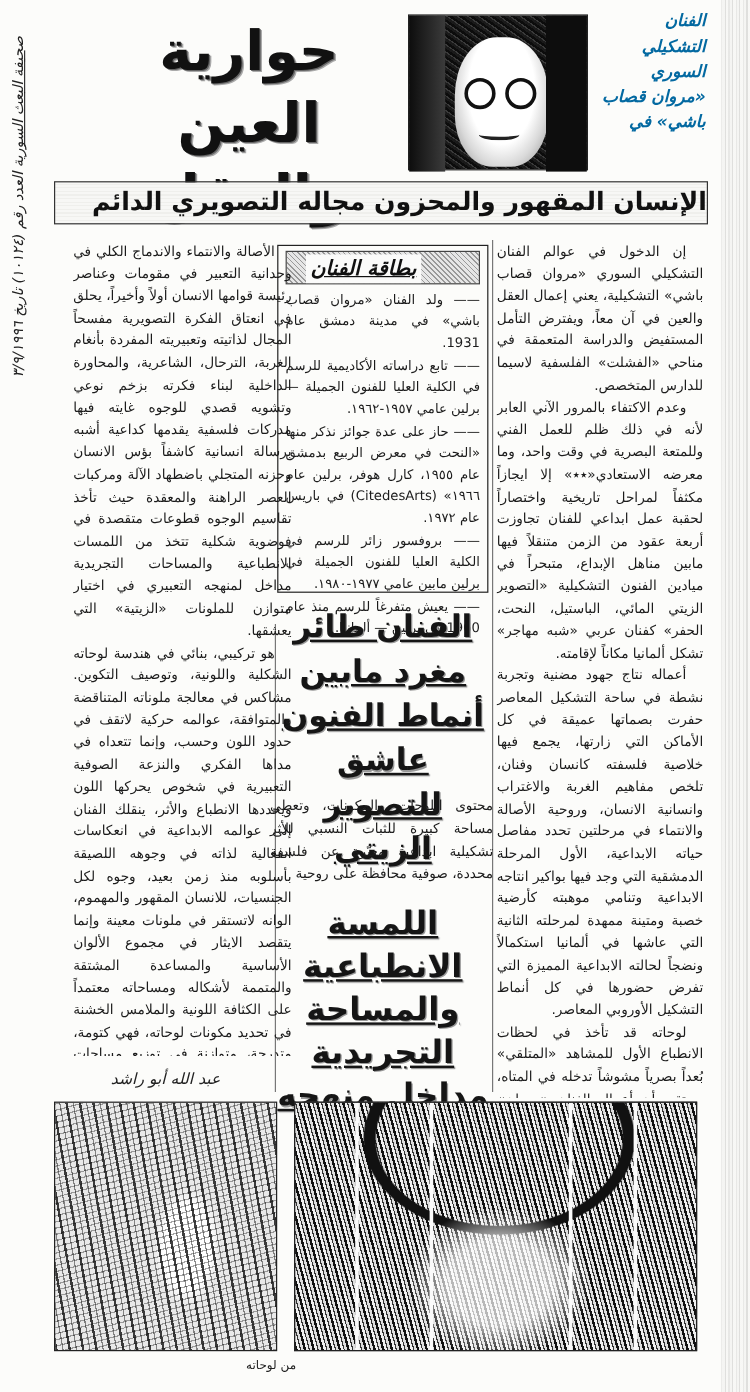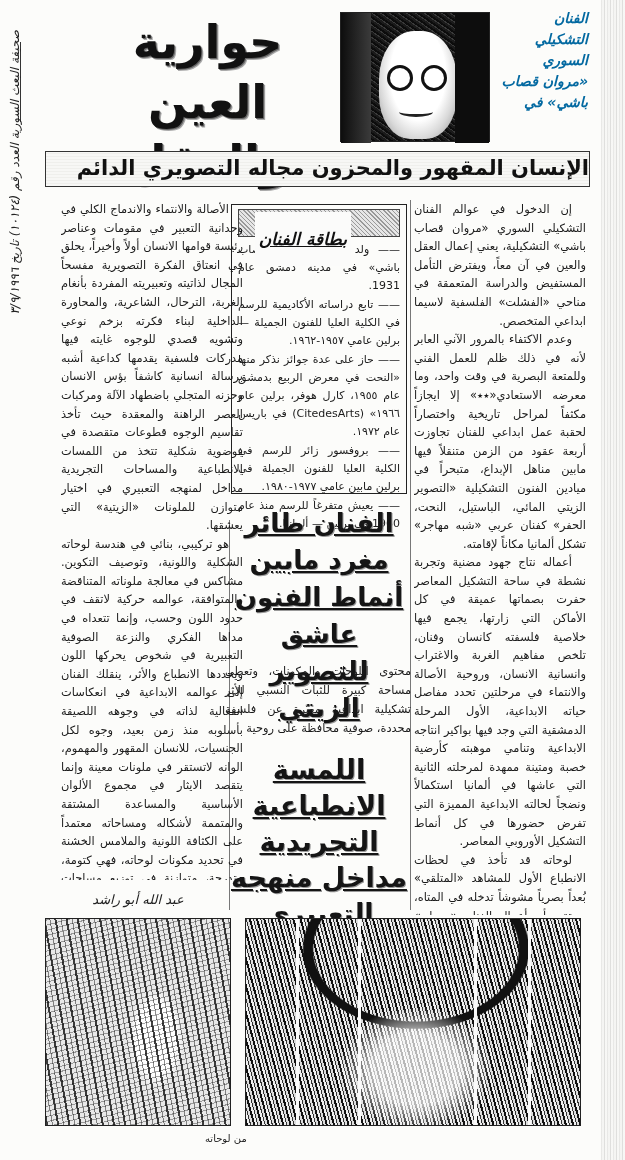--- a/index.html
+++ b/index.html
@@ -51,21 +51,21 @@
   .col p { margin: 0; text-indent: 14px; }
   .col-right { left: 414px; top: 200px; width: 172px; height: 715px; overflow: hidden; }
   .col-left  { left: 45px;  top: 200px; width: 182px; height: 680px; overflow: hidden; margin-left: 16px; }
 
   .col-divider { position: absolute; width: 1px; background: #777; }
 
   
   .card { position: absolute; left: 231px; top: 204px; width: 176px; height: 290px; border: 1.5px solid #222; direction: rtl; padding: 4px 6px; }
   .card-title-band { height: 28px; border: 1px solid #444; margin: 0 0 4px;
     background: repeating-linear-gradient(45deg, #999 0 1px, #e6e6e6 1px 3px); position: relative; }
-  .card-title { position: absolute; right: 48px; top: 2px; background: #fbfbfa; padding: 16px 4px;
+  .card-title { position: absolute; right: 48px; top: 2px; background: #fbfbfa; padding: 1px 4px;
     font-size: 17px; line-height: 22px; font-weight: bold; font-style: italic; color: #111; text-decoration: underline; }
   .card-item { font-size: 11px; line-height: 18px; text-align: justify; color: #1b1b1b; margin-bottom: 1px; }
   .card-item .dash { letter-spacing: -1px; }
 
   
   .pull { position: absolute; direction: rtl; text-align: center; font-weight: bold; color: #151515; text-shadow: 1px 1px 0 #999; text-decoration: underline; }
   .pull1 { left: 231px; top: 505px; width: 176px; font-size: 26px; line-height: 37px; }
   .pull1 .line { display: block; }
   .mid-text { position: absolute; left: 225px; top: 662px; width: 186px; direction: rtl; text-align: justify; font-size: 11.4px; line-height: 19px; color: #1b1b1b; }
   .pull2 { left: 228px; top: 752px; width: 182px; font-size: 27px; line-height: 36px; }
@@ -120,21 +120,21 @@
     <div>الفنان</div>
     <div>التشكيلي</div>
     <div>السوري</div>
     <div>«مروان قصاب</div>
     <div>باشي» في</div>
   </div>
 
   <div class="headline-box">الإنسان المقهور والمحزون مجاله التصويري الدائم</div>
 
   <div class="col col-right">
-    <p>إن الدخول في عوالم الفنان التشكيلي السوري «مروان قصاب باشي» التشكيلية، يعني إعمال العقل والعين في آن معاً، ويفترض التأمل المستفيض والدراسة المتعمقة في مناحي «الفشلت» الفلسفية لاسيما ابداعي المتخصص.</p>
+    <p>إن الدخول في عوالم الفنان التشكيلي السوري «مروان قصاب باشي» التشكيلية، يعني إعمال العقل والعين في آن معاً، ويفترض التأمل المستفيض والدراسة المتعمقة في مناحي «الفشلت» الفلسفية لاسيما للدارس المتخصص.</p>
     <p>وعدم الاكتفاء بالمرور الآني العابر لأنه في ذلك ظلم للعمل الفني وللمتعة البصرية في وقت واحد، وما معرضه الاستعادي«٭٭» إلا ايجازاً مكثفاً لمراحل تاريخية واختصاراً لحقبة عمل ابداعي للفنان تجاوزت أربعة عقود من الزمن متنقلاً فيها مابين مناهل الإبداع، متبحراً في ميادين الفنون التشكيلية «التصوير الزيتي المائي، الباستيل، النحت، الحفر» كفنان عربي «شبه مهاجر» تشكل ألمانيا مكاناً لإقامته.</p>
     <p>أعماله نتاج جهود مضنية وتجربة نشطة في ساحة التشكيل المعاصر حفرت بصماتها عميقة في كل الأماكن التي زارتها، يجمع فيها خلاصية فلسفته كانسان وفنان، تلخص مفاهيم الغربة والاغتراب وانسانية الانسان، وروحية الأصالة والانتماء في مرحلتين تحدد مفاصل حياته الابداعية، الأول المرحلة الدمشقية التي وجد فيها بواكير انتاجه الابداعية وتنامي موهبته كأرضية خصبة ومتينة ممهدة لمرحلته الثانية التي عاشها في ألمانيا استكمالاً ونضجاً لحالته الابداعية المميزة التي تفرض حضورها في كل أنماط التشكيل الأوروبي المعاصر.</p>
     <p>لوحاته قد تأخذ في لحظات الانطباع الأول للمشاهد «المتلقي» بُعداً بصرياً مشوشاً تدخله في المتاه، ويعتقد بأن أعمال الفنان «مروان» هي شكل من أشكال «الأحجية»، وبالتالي يدفعه لفضوله لمحاولة التعمق وتقصي تفاصيلها كفكرة، كشكل، كلون، وأساليب تقنية، في بداية الأمر تبدو أعماله مشوبة بمسحة تشكيلية طفولية ثم تتجلى كحالة أكاديمية لتجربة لونية وشكلية متمرسة، تفسح المجال واسعاً للاستبطان الداخلي وبروز الحالات الانفعالية والوجدانية للفنان للأنا «الداخلي» والمتفاعلة مع الأنا الخارجي «النحن» في تآلف بصري وفكري محبب يجسد ديمومة التفرد الأسلوبي في</p>
   </div>
 
   <div class="col-divider" style="left:410px; top:200px; height:710px;"></div>
   <div class="col-divider" style="left:229px; top:520px; height:390px;"></div>
 
   <div class="card">
     <div class="card-title-band">
@@ -152,20 +152,21 @@
     <span class="line">مغرد مابين</span>
     <span class="line">أنماط الفنون</span>
     <span class="line">عاشق للتصوير</span>
     <span class="line">الزيتي</span>
   </div>
 
   <div class="mid-text">محتوى اللوحات والمكونات، وتعطي مساحة كبيرة للثبات النسبي للأثر تشكيلية ابداعية معبّرة عن فلسفة محددة، صوفية محافظة على روحية</div>
 
   <div class="pull pull2">
     <span class="line">اللمسة الانطباعية</span>
+    <span class="line">والمساحة</span>
     <span class="line">التجريدية</span>
     <span class="line">مداخل منهجه</span>
     <span class="line">التعبيري</span>
   </div>
 
   <div class="col col-left">
     <p>الأصالة والانتماء والاندماج الكلي في وحدانية التعبير في مقومات وعناصر رئيسة قوامها الانسان أولاً وأخيراً، يحلق في انعتاق الفكرة التصويرية مفسحاً المجال لذاتيته وتعبيريته المفردة بأنغام الغربة، الترحال، الشاعرية، والمحاورة الداخلية لبناء فكرته بزخم نوعي وتشويه قصدي للوجوه غايته فيها مدركات فلسفية يقدمها كداعية أشبه برسالة انسانية كاشفاً بؤس الانسان وحزنه المتجلي باضطهاد الآلة ومركبات العصر الراهنة والمعقدة حيث تأخذ تقاسيم الوجوه قطوعات متقصدة في فوضوية شكلية تتخذ من اللمسات الانطباعية والمساحات التجريدية مداخل لمنهجه التعبيري في اختيار متوازن للملونات «الزيتية» التي يعشقها.</p>
     <p>هو تركيبي، بنائي في هندسة لوحاته الشكلية واللونية، وتوصيف التكوين. مشاكس في معالجة ملوناته المتناقضة والمتوافقة، عوالمه حركية لاتقف في حدود اللون وحسب، وإنما تتعداه في مداها الفكري والنزعة الصوفية التعبيرية في شخوص يحركها اللون ويحددها الانطباع والأثر، ينقلك الفنان إلى عوالمه الابداعية في انعكاسات انفعالية لذاته في وجوهه اللصيقة بأسلوبه منذ زمن بعيد، وجوه لكل الجنسيات، للانسان المقهور والمهموم، الوانه لاتستقر في ملونات معينة وإنما يتقصد الايثار في مجموع الألوان الأساسية والمساعدة المشتقة والمتممة لأشكاله ومساحاته معتمداً على الكثافة اللونية والملامس الخشنة في تحديد مكونات لوحاته، فهي كتومة، متدرجة، متوازنة في توزيع مساحات البقع اللونية المشعة لإظهار التفاصيل لوجوه محلقة لفنان مبدع، فيلسوف، ظل وفياً ومحافظاً على فرادته وأصالته.</p>
 
   </div>

